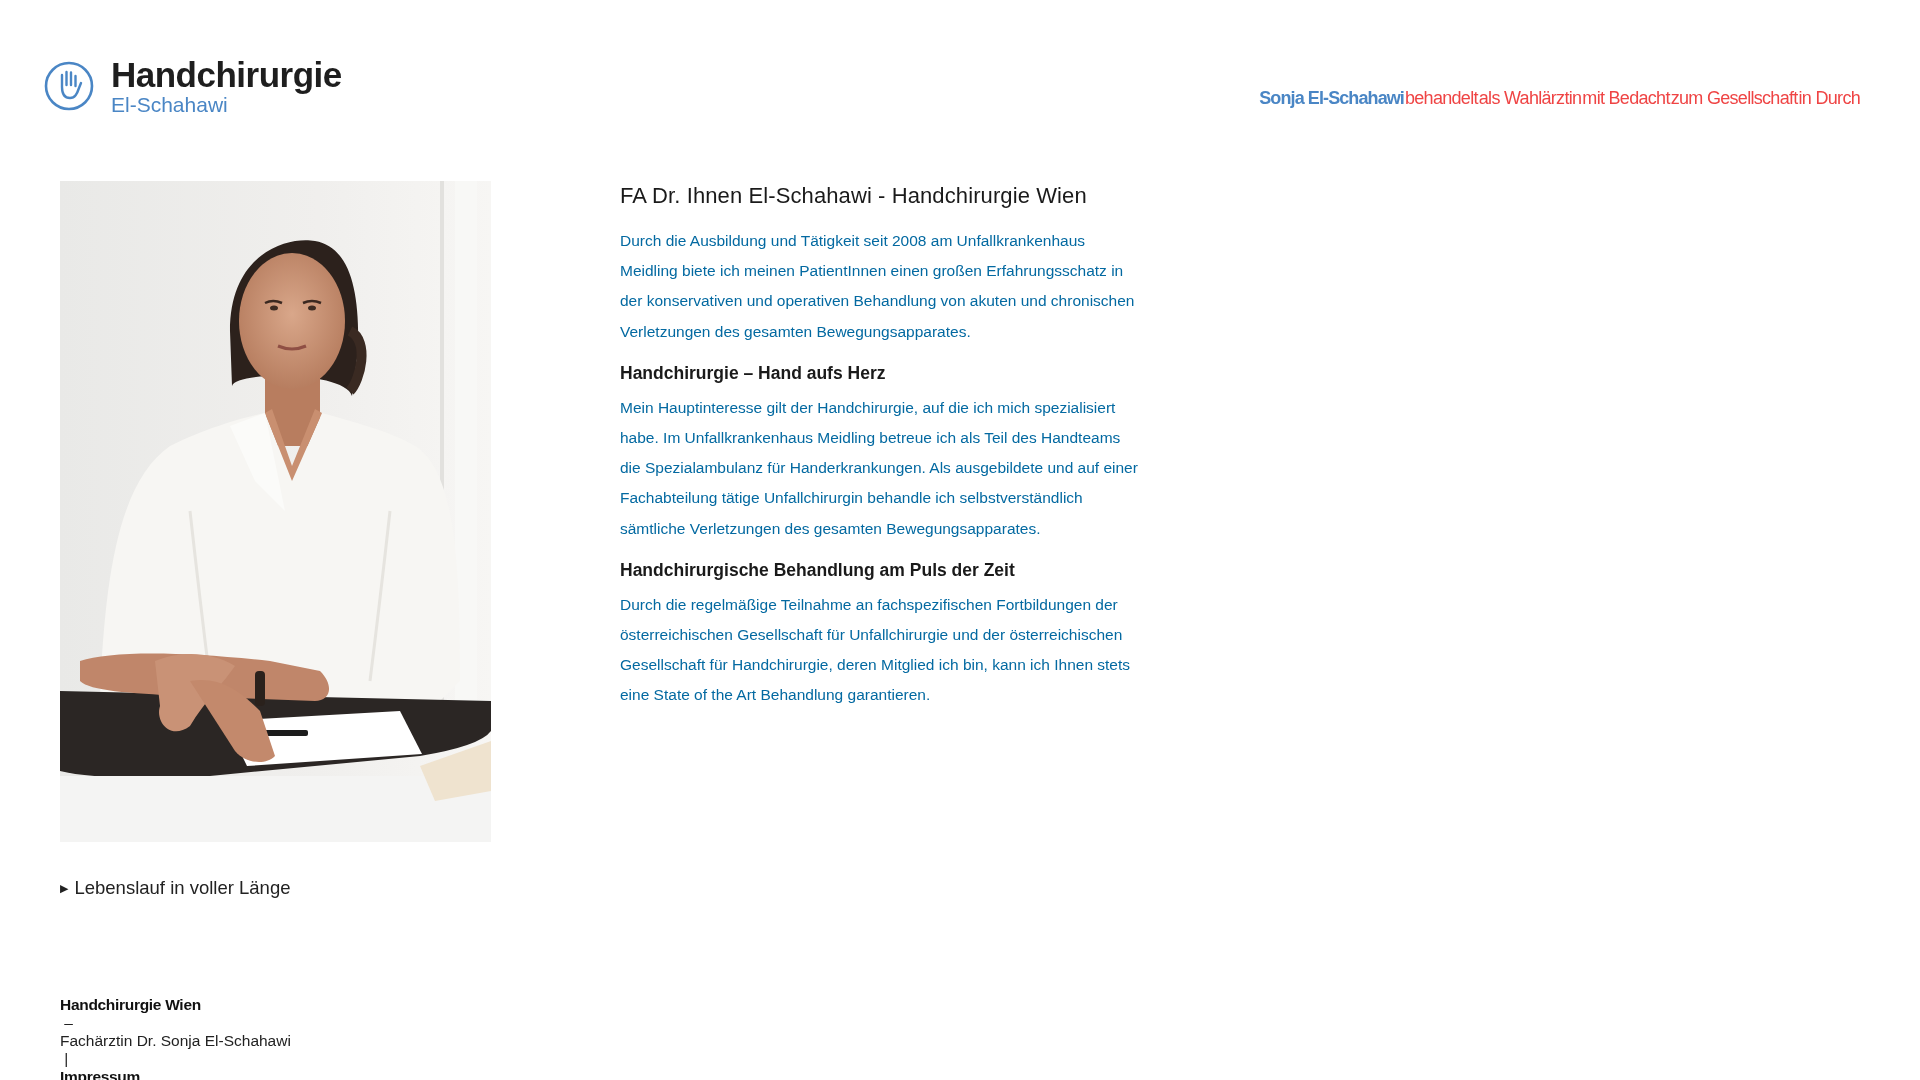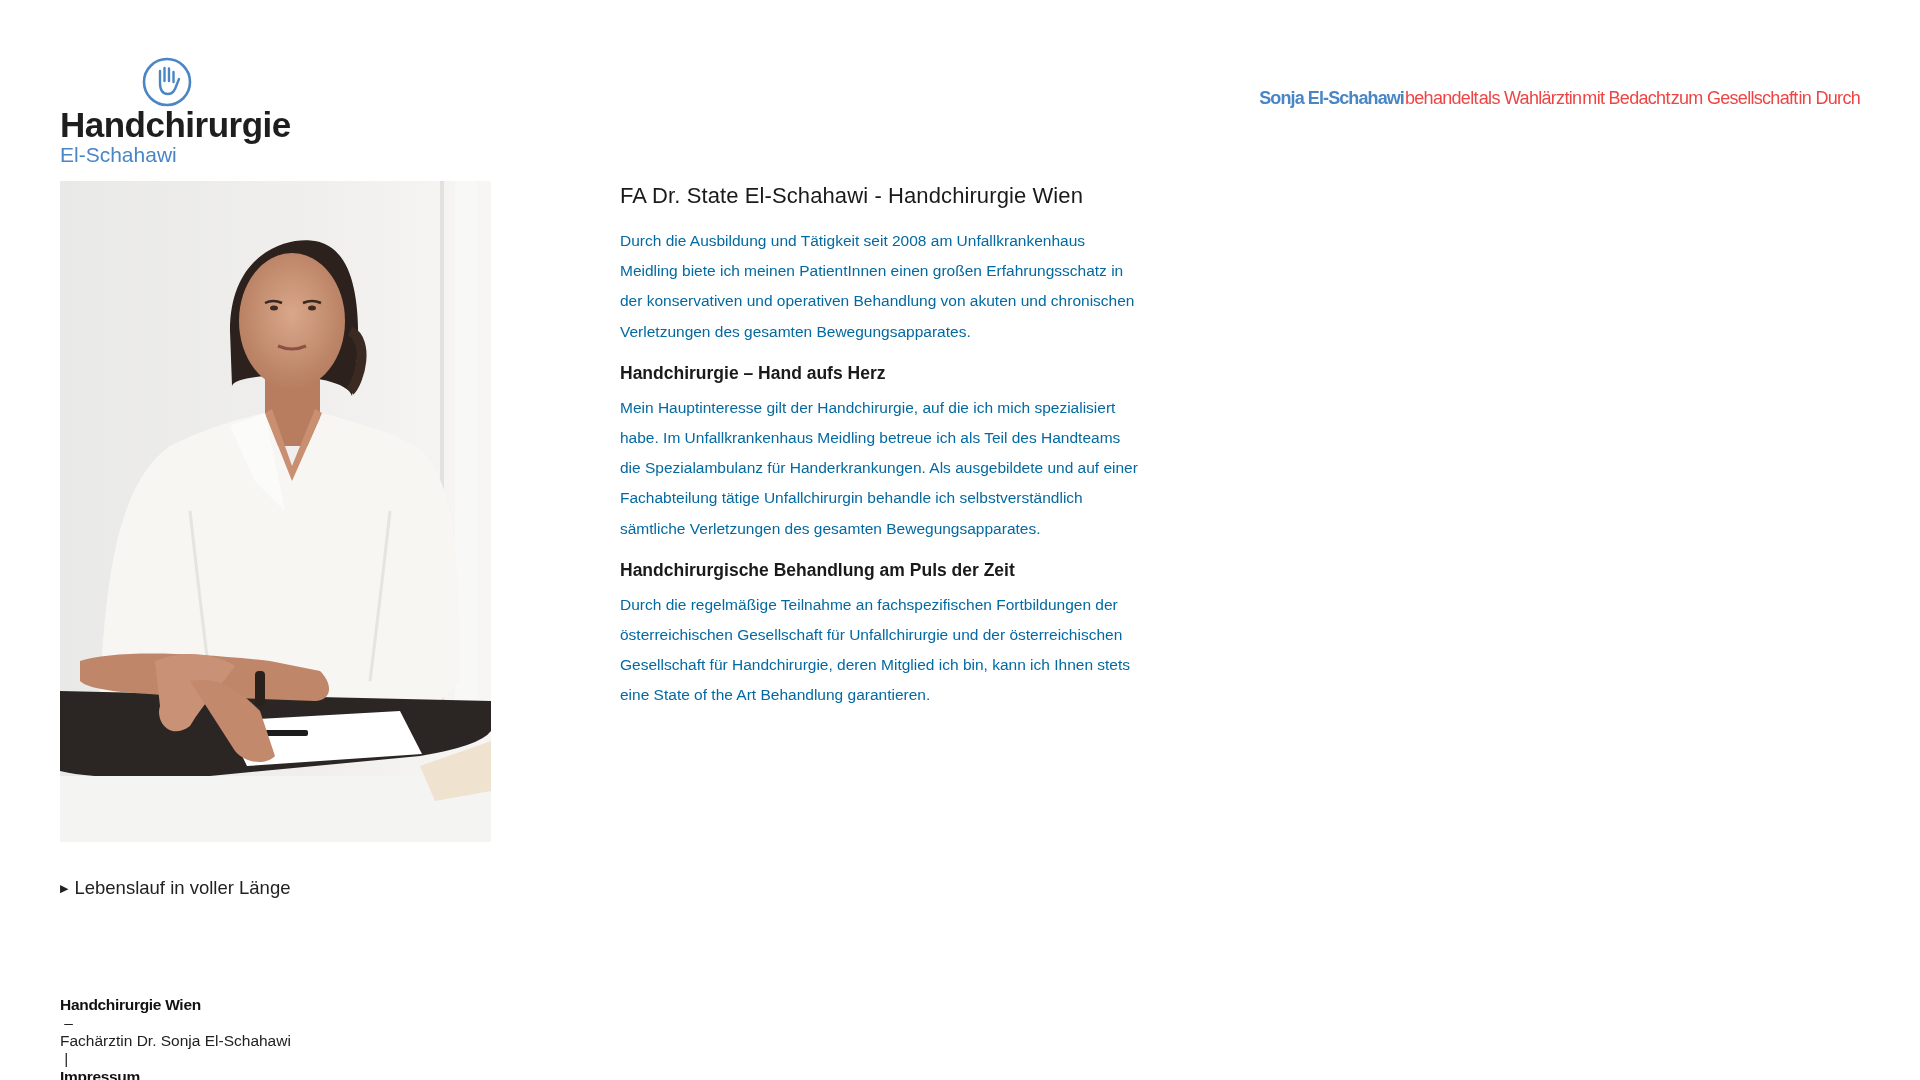--- a/index.html
+++ b/index.html
@@ -1,19 +1,19 @@
 <!DOCTYPE html>
 <html><head>
   <meta charset="utf-8">
   <style>
     * { box-sizing: border-box; margin: 0; padding: 0; }
     html, body { width: 1920px; height: 1080px; overflow: hidden; background: #ffffff; }
     body { font-family: "Liberation Sans", "DejaVu Sans", sans-serif; color: #222; position: relative; }
 
-    .logo { position: absolute; left: 60px; top: 57px; display: flex; align-items: center; text-decoration: none; flex-direction: column; }
+    .logo { position: absolute; left: 44px; top: 57px; display: flex; align-items: center; text-decoration: none; }
     .logo-icon { width: 50px; height: 50px; margin-right: 17px; }
     .logo-text { display: flex; flex-direction: column; line-height: 1; }
     .logo-title { font-size: 35px; font-weight: bold; color: #1e1e1e; letter-spacing: -0.5px; }
     .logo-sub { font-size: 21px; color: #4a86c5; margin-top: 2px; }
 
     .nav { position: absolute; right: 60px; top: 88px; display: flex; gap: 1px; }
     .nav a { font-size: 18px; color: #ef4444; text-decoration: none; letter-spacing: -0.7px; cursor: pointer; }
     .nav a.active { color: #4a86c5; font-weight: bold; letter-spacing: -0.9px; }
 
     .photo { position: absolute; left: 60px; top: 181px; width: 431px; height: 661px; background: #eeeeee; overflow: hidden; }
@@ -99,21 +99,21 @@
     <path d="M20 480 C50 470 120 470 210 480 L260 490 C275 505 270 520 255 520 L120 515 C70 512 30 510 20 500 Z" fill="#c0866a"></path>
     <path d="M95 480 C120 470 150 470 175 485 C165 500 145 520 130 545 C110 560 95 540 100 525 Z" fill="#c99276"></path>
     <path d="M130 500 C160 495 180 510 200 530 L215 575 C205 585 185 582 175 570 Z" fill="#c3896c"></path>
     <rect x="195" y="490" width="10" height="35" rx="4" fill="#2a211c"></rect>
 
     <path d="M360 585 L431 560 L431 610 L375 620 Z" fill="#efe3cf"></path>
   </svg>
 </div>
 
 <div class="content">
-  <h1>FA Dr. State El-Schahawi - Handchirurgie Wien</h1>
+  <h1>FA Dr. Ihnen El-Schahawi - Handchirurgie Wien</h1>
   <p>Durch die Ausbildung und Tätigkeit seit 2008 am Unfallkrankenhaus Meidling biete ich meinen PatientInnen einen großen Erfahrungsschatz in der konservativen und operativen Behandlung von akuten und chronischen Verletzungen des gesamten Bewegungsapparates.</p>
   <h2>Handchirurgie – Hand aufs Herz</h2>
   <p>Mein Hauptinteresse gilt der Handchirurgie, auf die ich mich spezialisiert habe. Im Unfallkrankenhaus Meidling betreue ich als Teil des Handteams die Spezialambulanz für Handerkrankungen. Als ausgebildete und auf einer Fachabteilung tätige Unfallchirurgin behandle ich selbstverständlich sämtliche Verletzungen des gesamten Bewegungsapparates.</p>
   <h2>Handchirurgische Behandlung am Puls der Zeit</h2>
   <p>Durch die regelmäßige Teilnahme an fachspezifischen Fortbildungen der österreichischen Gesellschaft für Unfallchirurgie und der österreichischen Gesellschaft für Handchirurgie, deren Mitglied ich bin, kann ich Ihnen stets eine State of the Art Behandlung garantieren.</p>
 </div>
 
 <div class="cv-toggle">
   <span class="arrow">▶</span>
   <span>Lebenslauf in voller Länge</span>

